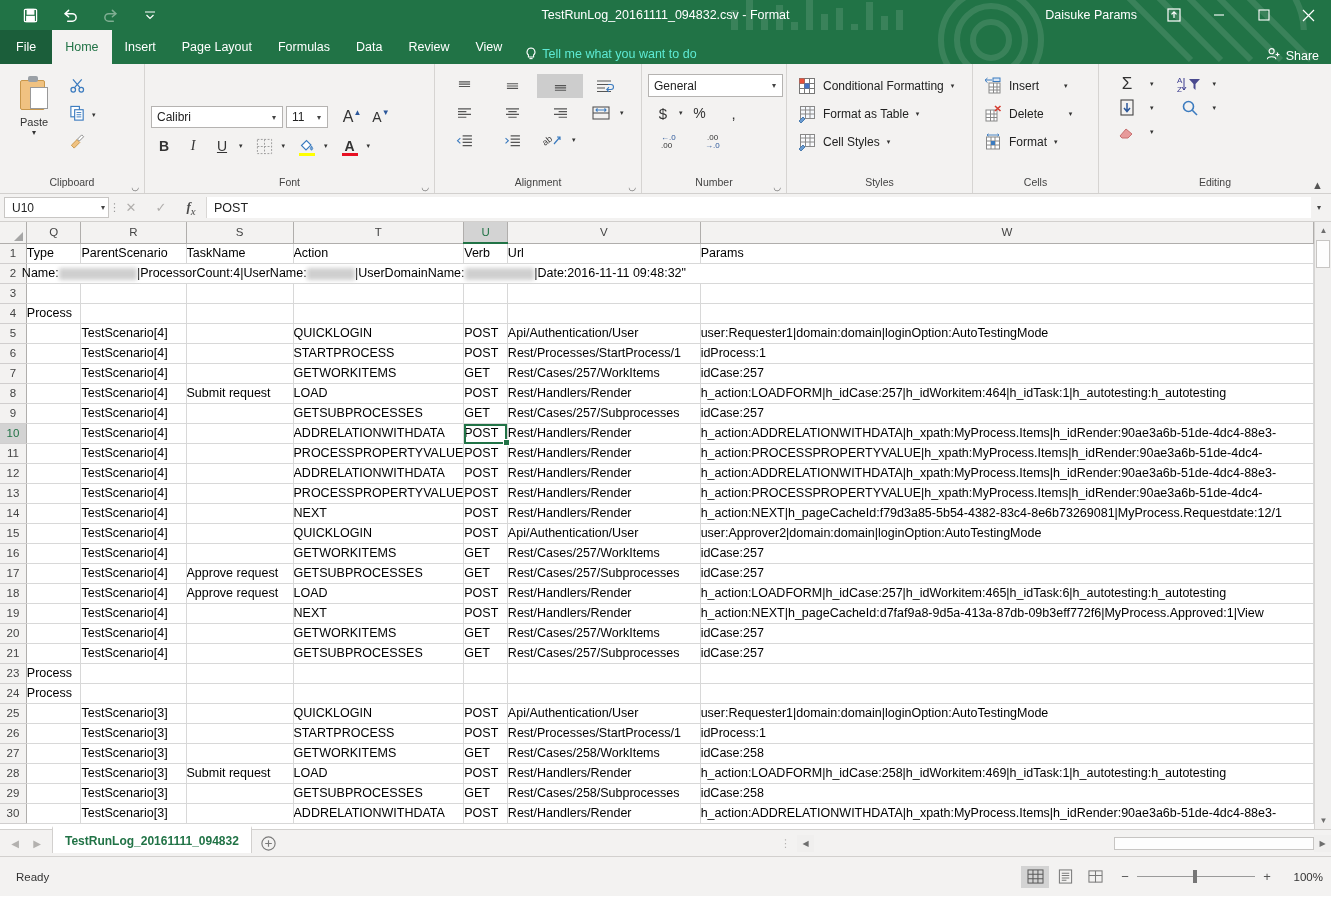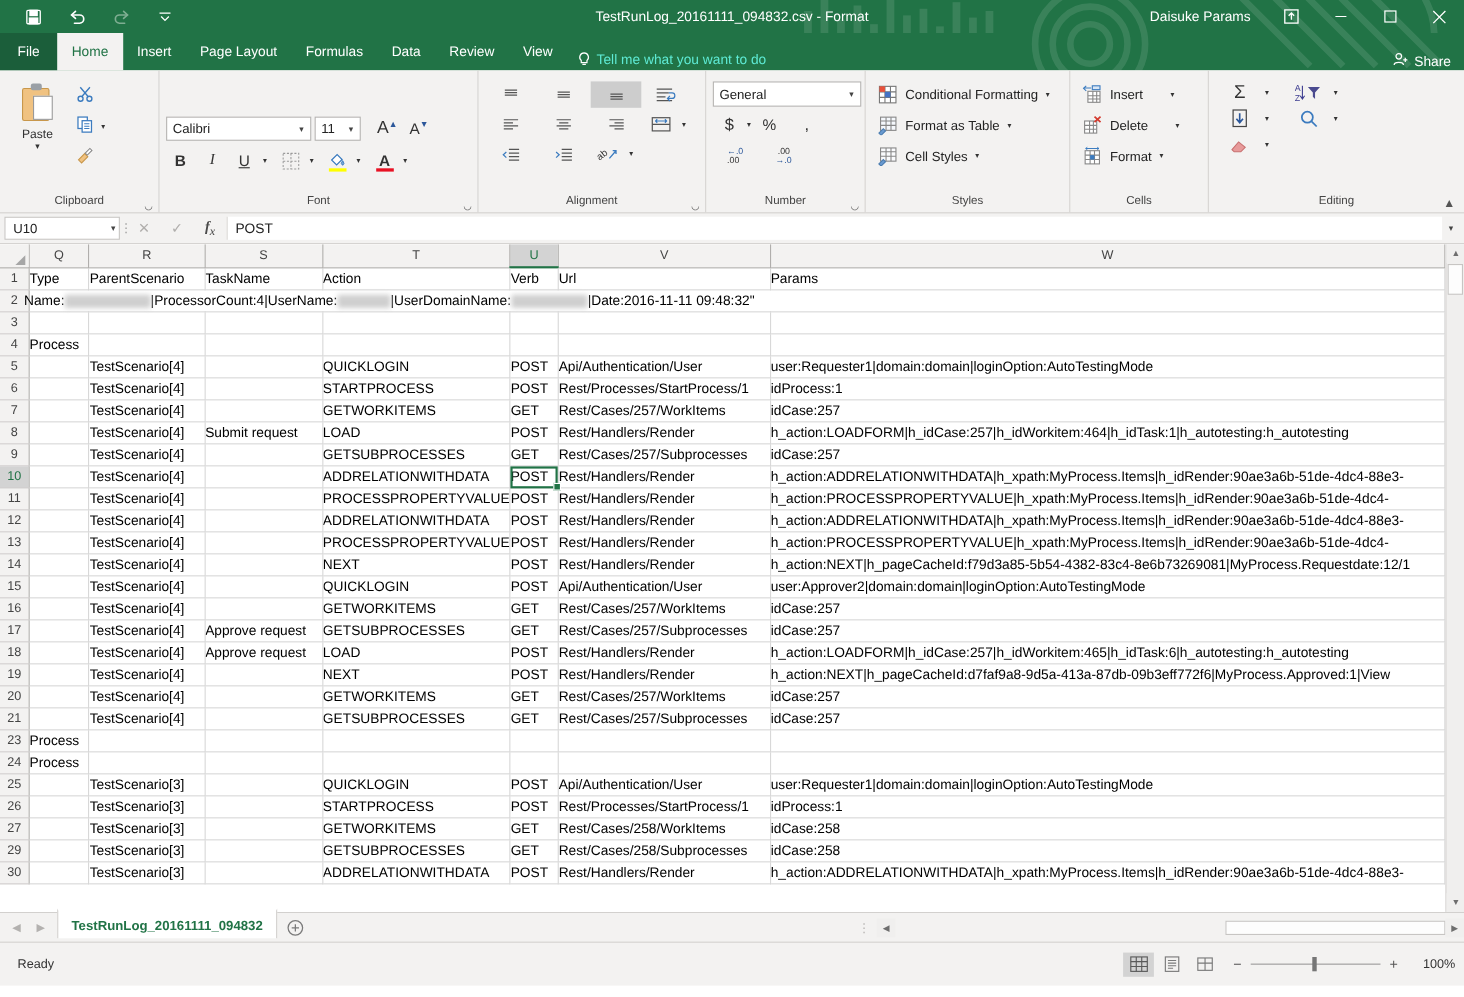--- a/index.html
+++ b/index.html
@@ -1014,20 +1014,30 @@
             <td class="rowhead">27</td>
             <td class="cell"></td>
             <td class="cell">TestScenario[3]</td>
             <td class="cell"></td>
             <td class="cell">GETWORKITEMS</td>
             <td class="cell">GET</td>
             <td class="cell">Rest/Cases/258/WorkItems</td>
             <td class="cell overflow-cell">idCase:258</td>
           </tr>
           <tr>
+            <td class="rowhead">28</td>
+            <td class="cell"></td>
+            <td class="cell">TestScenario[3]</td>
+            <td class="cell">Submit request</td>
+            <td class="cell">LOAD</td>
+            <td class="cell">POST</td>
+            <td class="cell">Rest/Handlers/Render</td>
+            <td class="cell overflow-cell">h_action:LOADFORM|h_idCase:258|h_idWorkitem:469|h_idTask:1|h_autotesting:h_autotesting</td>
+          </tr>
+          <tr>
             <td class="rowhead">29</td>
             <td class="cell"></td>
             <td class="cell">TestScenario[3]</td>
             <td class="cell"></td>
             <td class="cell">GETSUBPROCESSES</td>
             <td class="cell">GET</td>
             <td class="cell">Rest/Cases/258/Subprocesses</td>
             <td class="cell overflow-cell">idCase:258</td>
           </tr>
           <tr>

